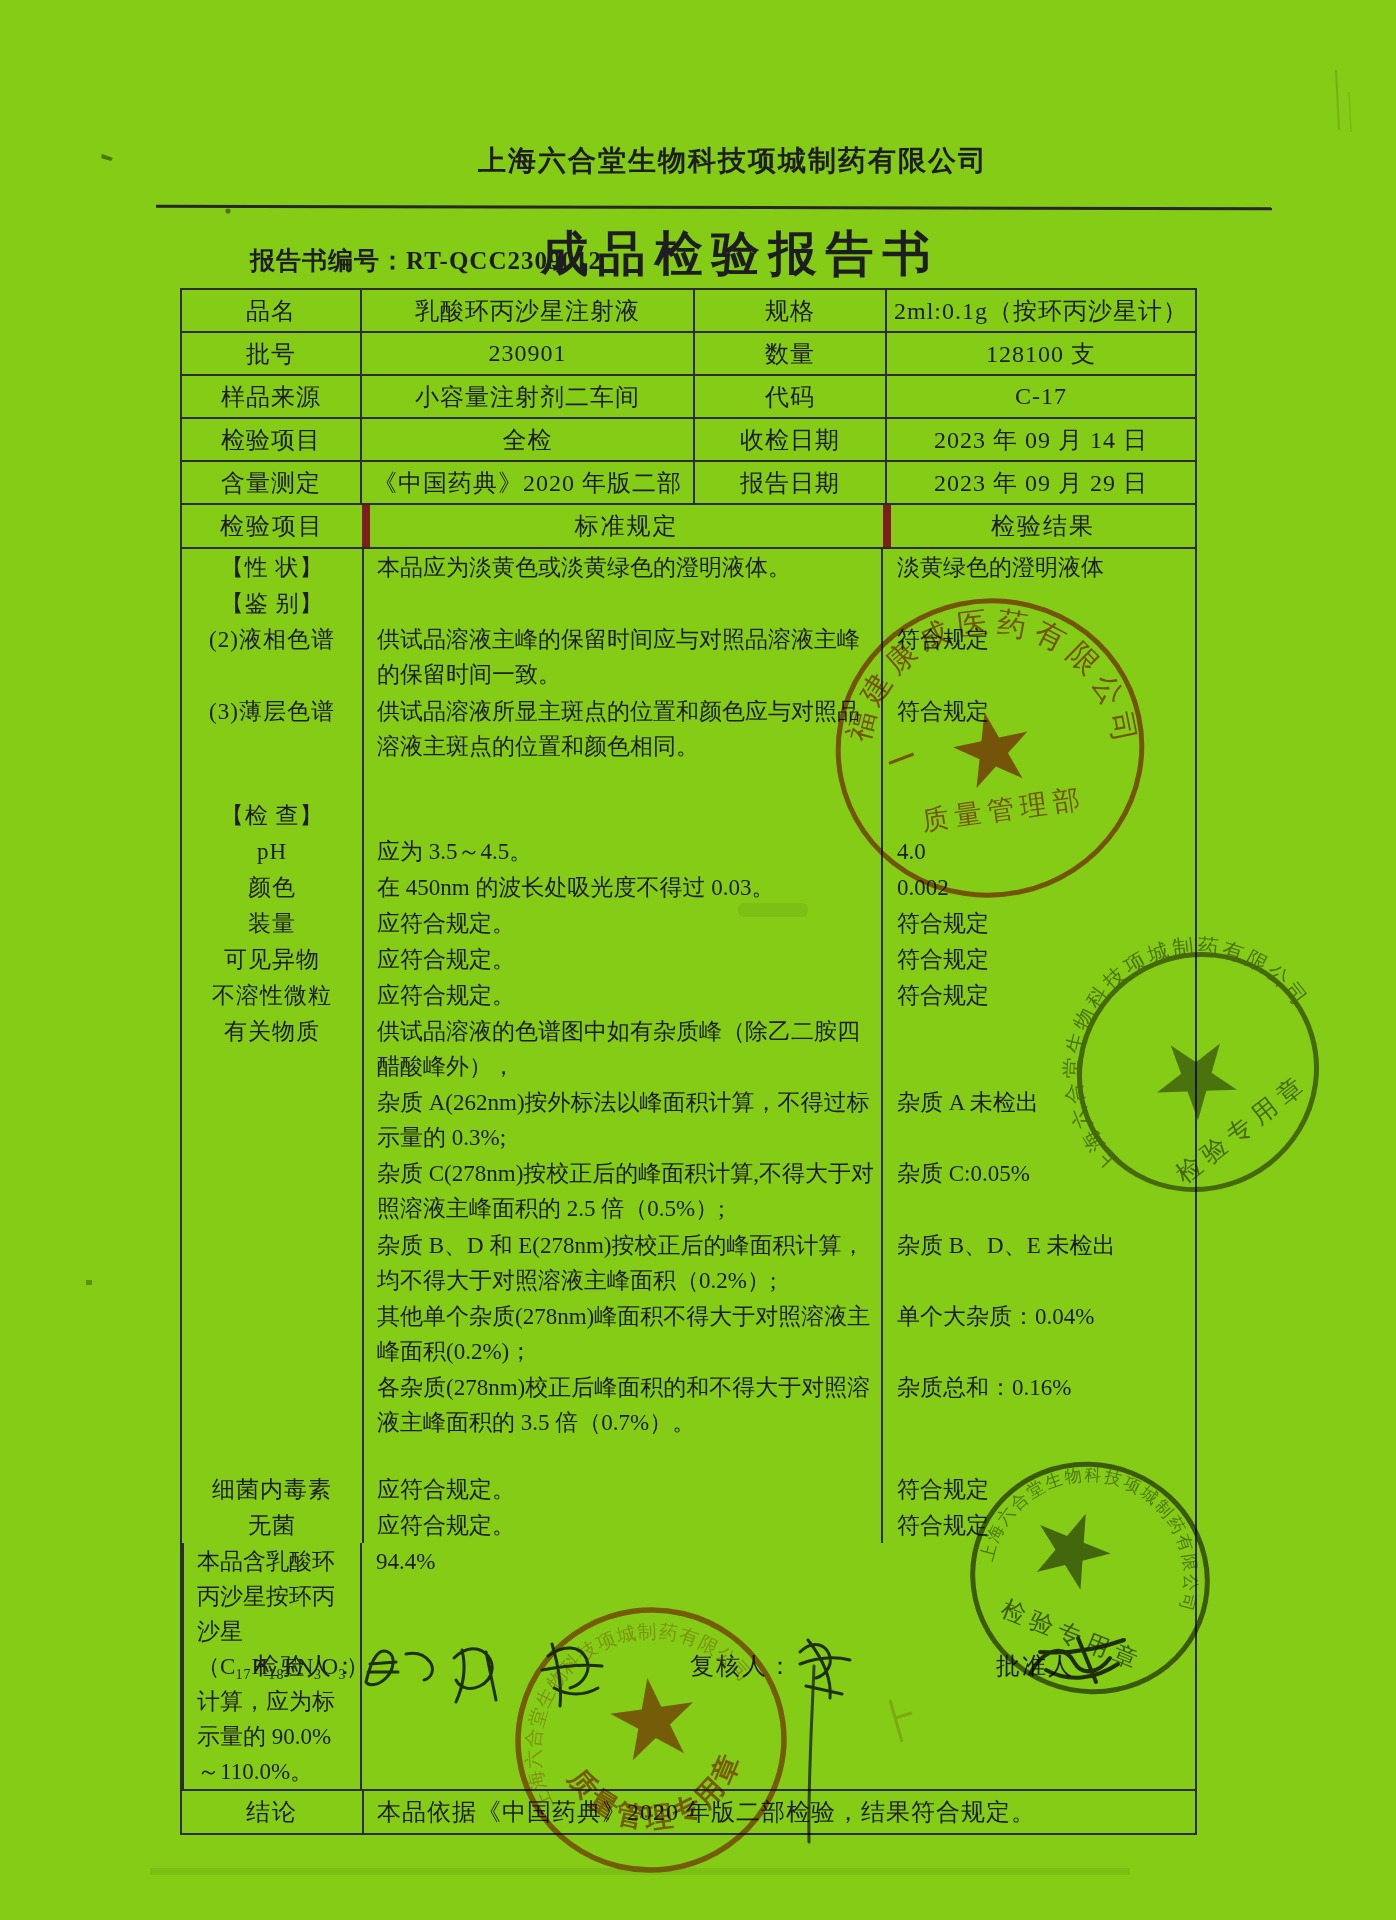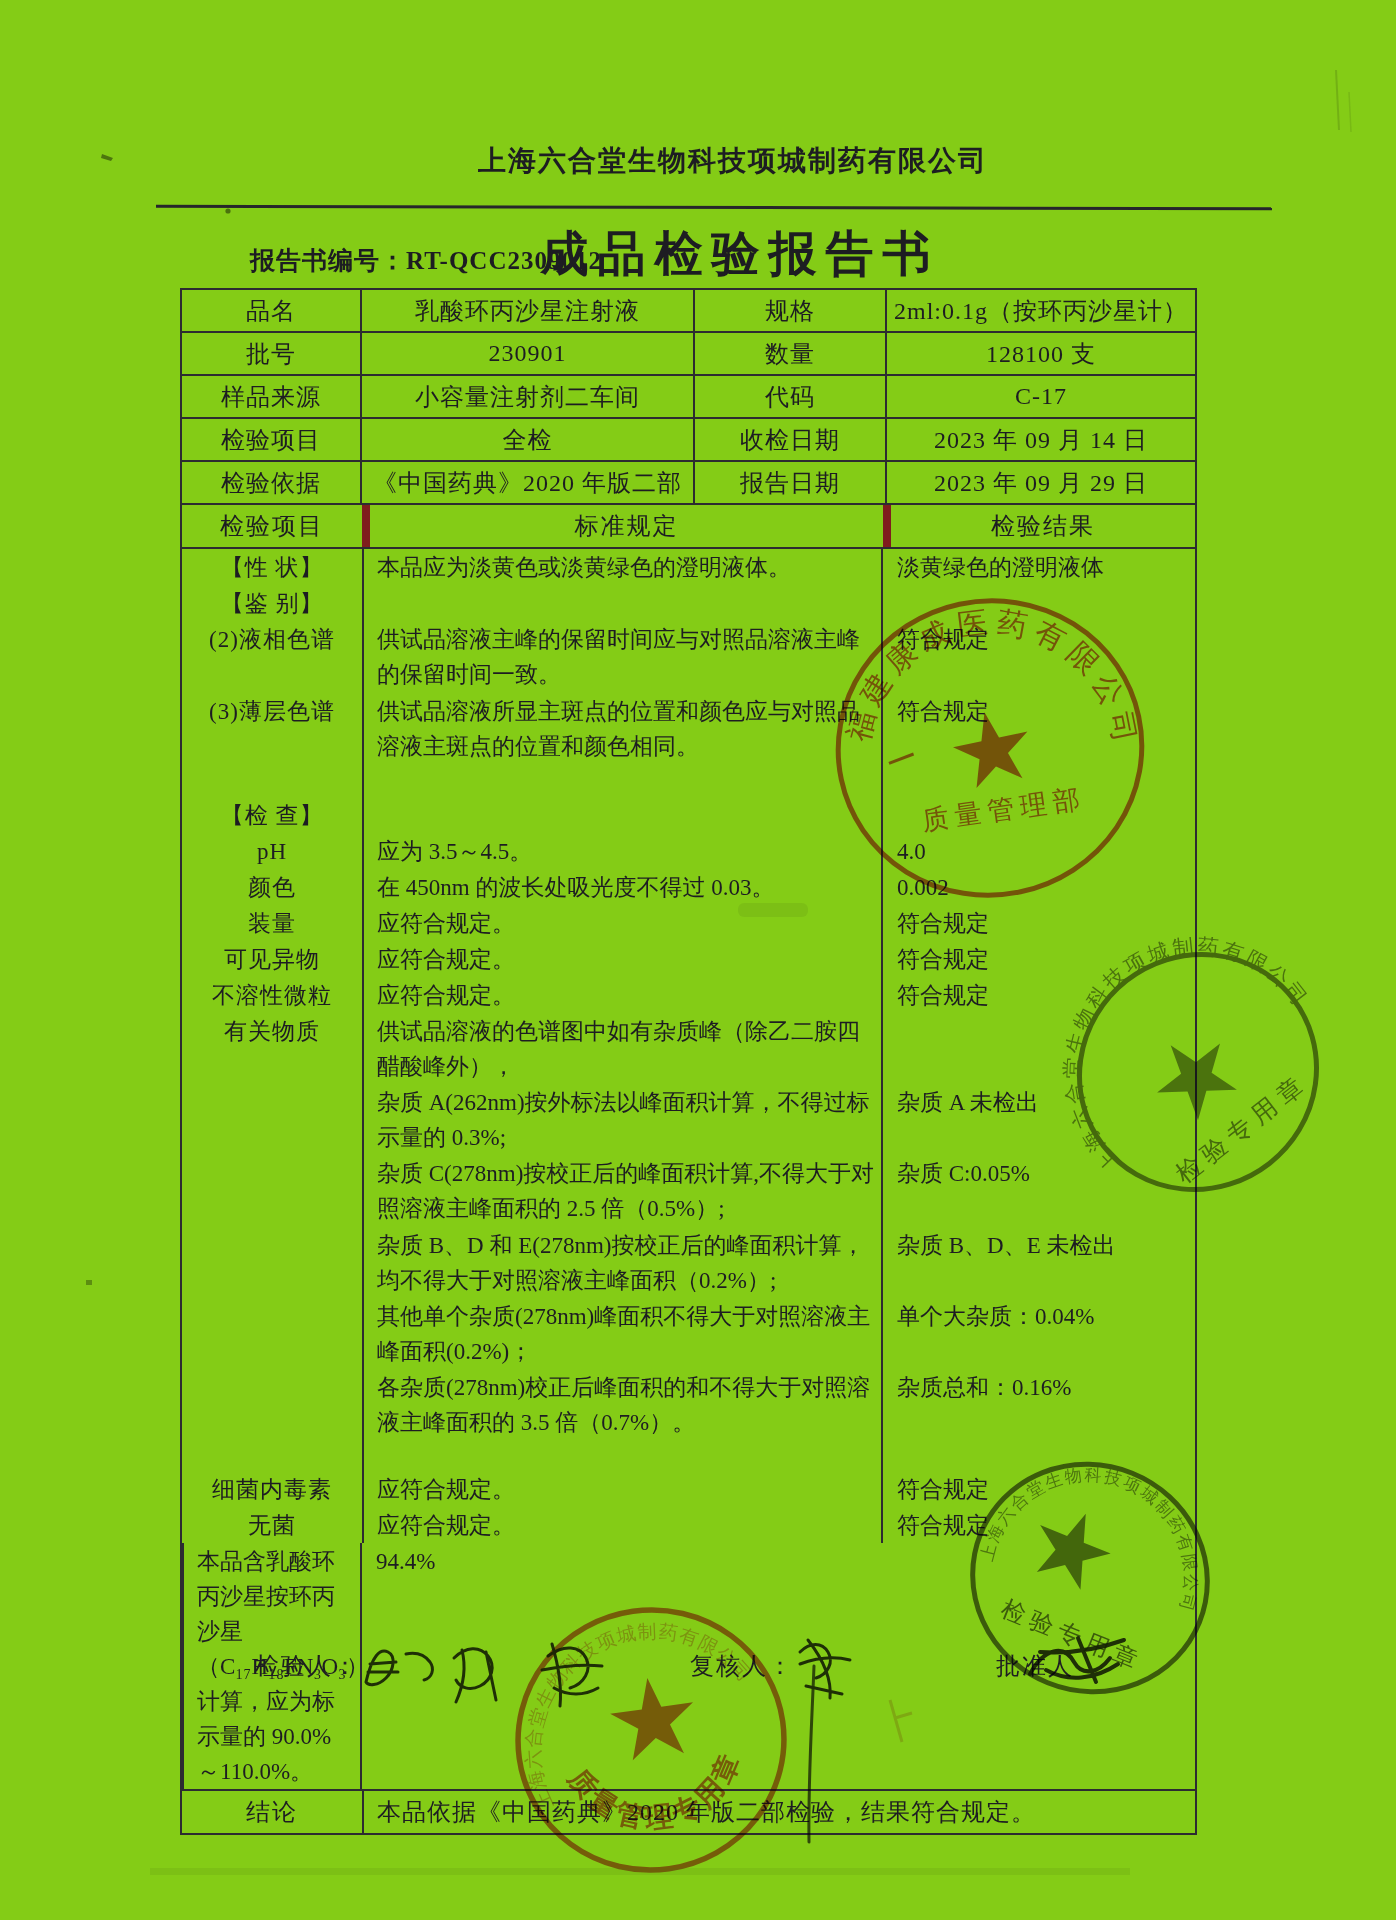--- a/index.html
+++ b/index.html
@@ -64,21 +64,21 @@
       <div class="c">代码</div>
       <div class="c">C-17</div>
     </div>
     <div class="irow">
       <div class="c">检验项目</div>
       <div class="c">全检</div>
       <div class="c">收检日期</div>
       <div class="c">2023 年 09 月 14 日</div>
     </div>
     <div class="irow">
-      <div class="c">检验依据</div>
+      <div class="c">含量测定</div>
       <div class="c">《中国药典》2020 年版二部</div>
       <div class="c">报告日期</div>
       <div class="c">2023 年 09 月 29 日</div>
     </div>
 
     <div class="hrow">
       <div class="c">检验项目</div>
       <div class="c">标准规定</div>
       <div class="c">检验结果</div>
     </div>

